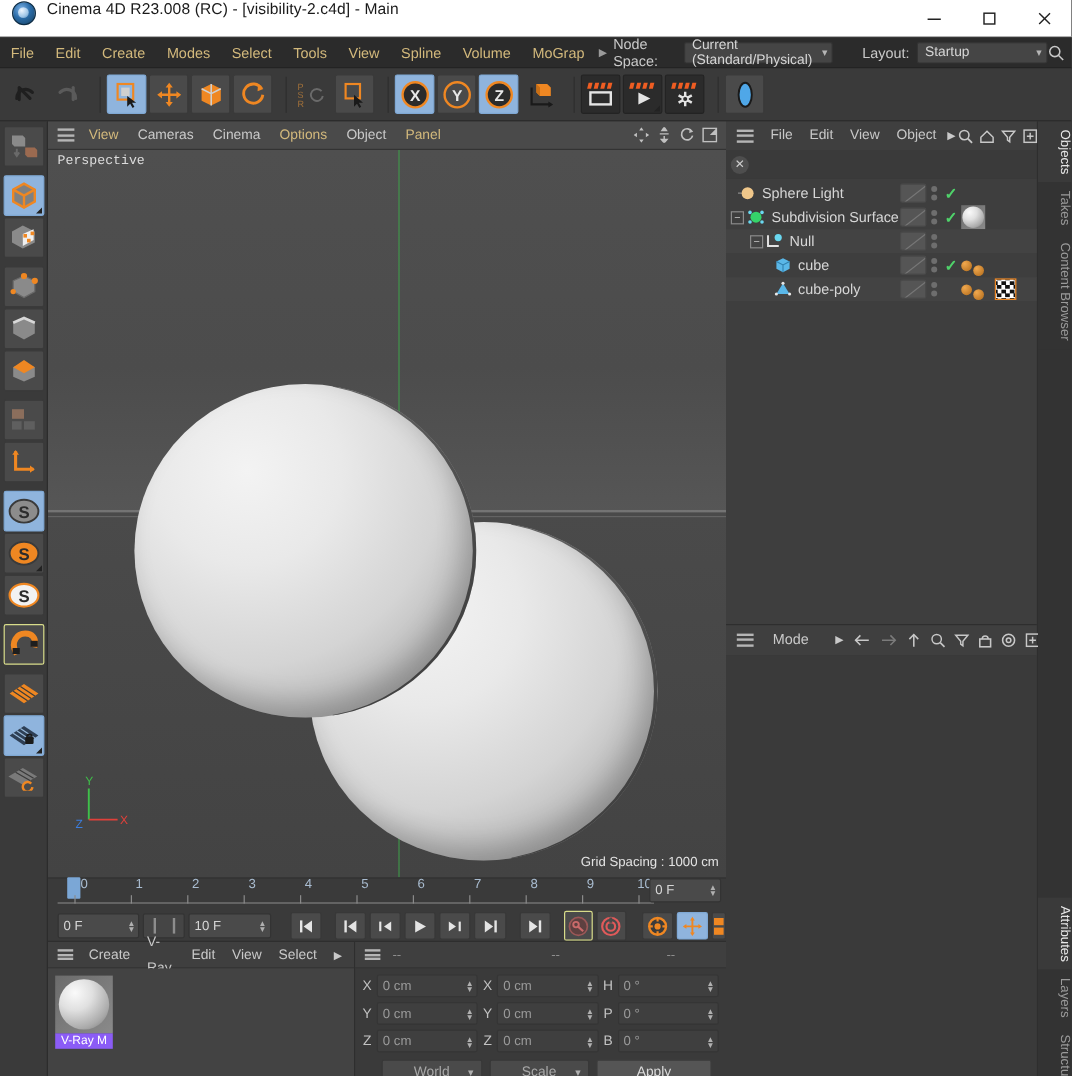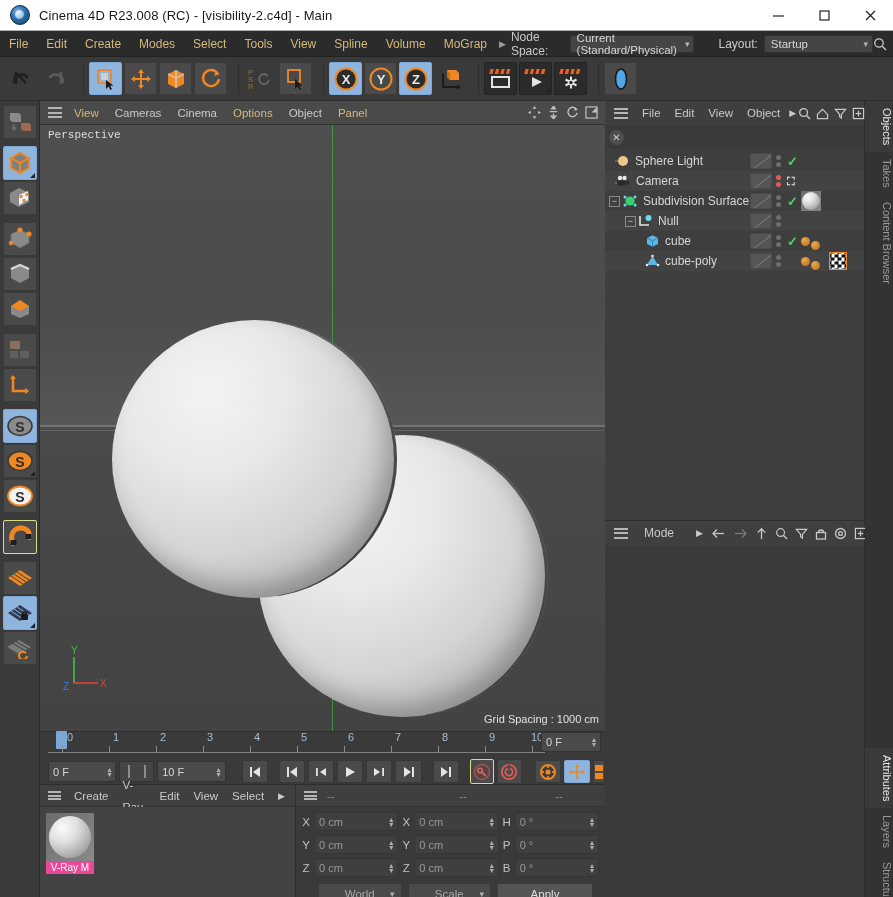--- a/index.html
+++ b/index.html
@@ -9,21 +9,21 @@
     font-family: "Liberation Sans", sans-serif;
     font-size: 12px;
     color: #c8c8c8;
     overflow: hidden;
     position: relative;
   }
 
   
   .titlebar {
     height: 31px; background: #ffffff; border-bottom: 1px solid #b0b0b0;
-    display: flex; align-items: center; position: relative;
+    display: flex; align-items: flex-start; position: relative;
   }
   .tb-icon { width: 22px; height: 22px; margin-left: 9px; margin-right: 8px; position: relative; }
   .tb-icon .outer {
     position:absolute; inset:1px; border-radius:50%;
     background: radial-gradient(circle at 38% 32%, #7fb4e8 0%, #2b6ca8 45%, #17405f 100%);
     border: 1px solid #0e2c44;
   }
   .tb-icon .inner {
     position:absolute; left:6px; top:6px; width:9px; height:9px; border-radius:50%;
     background: radial-gradient(circle at 35% 30%, #eef6ff, #9fc6e8 60%, #4a7fae);
@@ -149,21 +149,21 @@
   .bottom-row { display:flex; height:130px; border-top:1px solid #2e2e2e; }
   .matmgr { width:262px; background:#3a3a3a; border-right:1px solid #2e2e2e; display:flex; flex-direction:column; }
   .panel-menu { height:22px; display:flex; align-items:center; background:#3f3f3f; border-bottom:1px solid #333; }
   .pm-item { padding:0 7px; color:#d3b97c; font-size:11.5px; line-height:22px; }
   .pm-item.white { color:#c9c9c9; }
   .mat-area { flex:1; background:#434343; padding:6px; }
   .mat-chip { width:48px; height:62px; }
   .mat-thumb { width:48px; height:48px; background:linear-gradient(135deg,#6b6b6b,#8a8a8a); position:relative; overflow:hidden; }
   .mat-ball { position:absolute; left:3px; top:3px; width:42px; height:42px; border-radius:50%;
     background:radial-gradient(circle at 32% 27%, #fafafa 0%, #e0e0e0 35%, #aaaaaa 72%, #6f6f6f 100%); }
-  .mat-name { background:#ec4899; color:#fff; font-size:10px; text-align:center; width:48px;
+  .mat-name { background:#8b5cf6; color:#fff; font-size:10px; text-align:center; width:48px;
     height:13px; line-height:13px; overflow:hidden; white-space:nowrap; }
 
   .coords { flex:1; background:#3a3a3a; display:flex; flex-direction:column; }
   .co-head { height:22px; display:flex; align-items:center; background:#3f3f3f; border-bottom:1px solid #333; }
   .co-dash { color:#8e8e8e; font-size:11px; }
   .co-grid { padding:5px 6px 4px 4px; display:flex; flex-direction:column; gap:4px; }
   .co-row { display:flex; align-items:center; gap:2px; }
   .co-lbl { width:12px; color:#c2c2c2; font-size:11.5px; text-align:center; }
   .co-field {
     flex:1; height:19px; background:#3f3f3f; border:1px solid #353535; border-radius:2px;
@@ -945,37 +945,20 @@
             </svg>
           <span class="om-name" style="margin-left:6px;">Sphere Light</span>
           <span class="om-dots"></span>
           <span class="om-vis">
               <i class="dot"></i>
               <i class="dot"></i>
             </span>
           <span class="om-check">✓</span>
         </div>
 
-        <div class="om-row alt">
-          <span style="width:10px;"></span>
-          <svg width="16" height="14" viewBox="0 0 16 14">
-              <line x1="0" y1="9" x2="2" y2="9" stroke="#8a8a8a" stroke-width="1"></line>
-              <circle cx="5" cy="4" r="2.2" fill="#e8e8e8"></circle>
-              <circle cx="9.5" cy="4" r="2.2" fill="#e8e8e8"></circle>
-              <rect x="2.5" y="6.5" width="8" height="5" fill="#2a2a2a"></rect>
-              <path d="M10.5 8 L14 6 L14 11 L10.5 9.5 Z" fill="#2a2a2a"></path>
-            </svg>
-          <span class="om-name" style="margin-left:5px;">Camera</span>
-          <span class="om-dots"></span>
-          <span class="om-vis">
-              <i class="dot red"></i>
-              <i class="dot red"></i>
-            </span>
-          <span class="om-check" style="color:#e0e0e0;font-size:11px;">⛶</span>
-        </div>
 
         <div class="om-row">
           <span style="width:4px;"></span>
           <span style="width:11px;height:11px;border:1px solid #8a8a8a;display:flex;align-items:center;justify-content:center;font-size:9px;line-height:9px;color:#c8c8c8;">−</span>
           <svg width="16" height="14" viewBox="0 0 16 14" style="margin-left:2px;">
               <circle cx="8" cy="7" r="4.6" fill="#35d46a"></circle>
               <circle cx="3" cy="3" r="1.5" fill="#6ad8f0"></circle>
               <circle cx="13" cy="3" r="1.5" fill="#6ad8f0"></circle>
               <circle cx="3" cy="11" r="1.5" fill="#6ad8f0"></circle>
               <circle cx="13" cy="11" r="1.5" fill="#6ad8f0"></circle>

